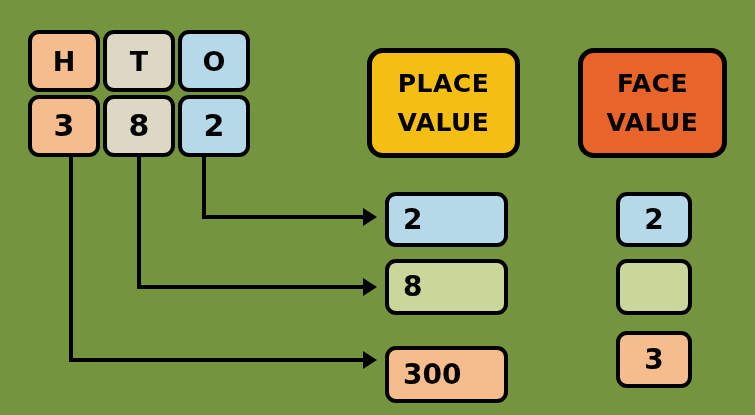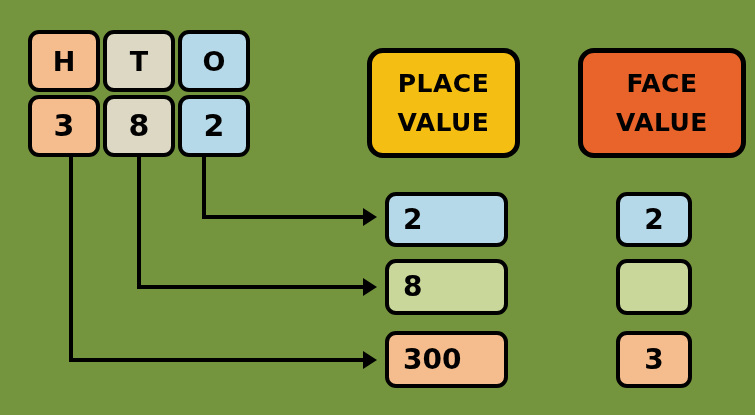--- a/index.html
+++ b/index.html
@@ -111,21 +111,21 @@
     <span>8</span>
   </div>
   <div class="box hto-digit" style="left:178px; top:95px; background:#b5d9e8;">
     <span>2</span>
   </div>
 
   <div class="box header-box" style="left:367px; top:48px; width:153px; background:#f5be12;">
     <span>PLACE</span>
     <span>VALUE</span>
   </div>
-  <div class="box header-box" style="left:578px; top:48px; width:168px; background:#e8642a;">
+  <div class="box header-box" style="left:578px; top:48px; width:149px; background:#e8642a;">
     <span>FACE</span>
     <span>VALUE</span>
   </div>
 
   <div class="vline" style="left:202px; top:155px; height:62px;"></div>
   <div class="hline" style="left:202px; top:215px; width:163px;"></div>
   <div class="arrowhead" style="left:363px; top:208px;"></div>
 
   <div class="vline" style="left:137px; top:155px; height:132px;"></div>
   <div class="hline" style="left:137px; top:285px; width:228px;"></div>
@@ -134,21 +134,21 @@
   <div class="vline" style="left:69px; top:155px; height:205px;"></div>
   <div class="hline" style="left:69px; top:358px; width:296px;"></div>
   <div class="arrowhead" style="left:363px; top:351px;"></div>
 
   <div class="box pv-box" style="top:192px; height:55px; background:#b5d9e8;">
     <span>2</span>
   </div>
   <div class="box pv-box" style="top:259px; height:56px; background:#c9d89a;">
     <span>8</span>
   </div>
-  <div class="box pv-box" style="top:331px; height:57px; background:#f5bd8d;">
+  <div class="box pv-box" style="top:346px; height:57px; background:#f5bd8d;">
     <span>300</span>
   </div>
 
   <div class="box fv-box" style="top:192px; height:55px; background:#b5d9e8;">
     <span>2</span>
   </div>
   <div class="box fv-box" style="top:259px; height:56px; background:#c9d89a;">
     <span></span>
   </div>
   <div class="box fv-box" style="top:331px; height:57px; background:#f5bd8d;">

